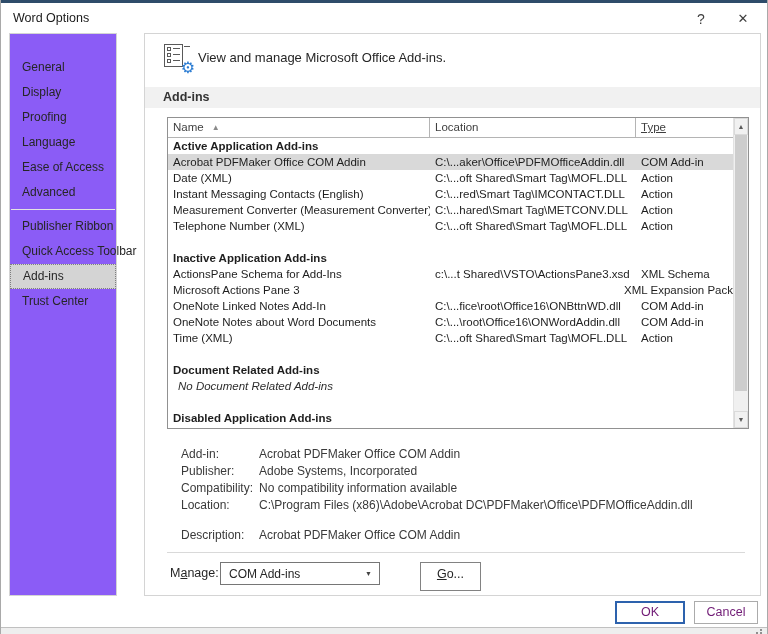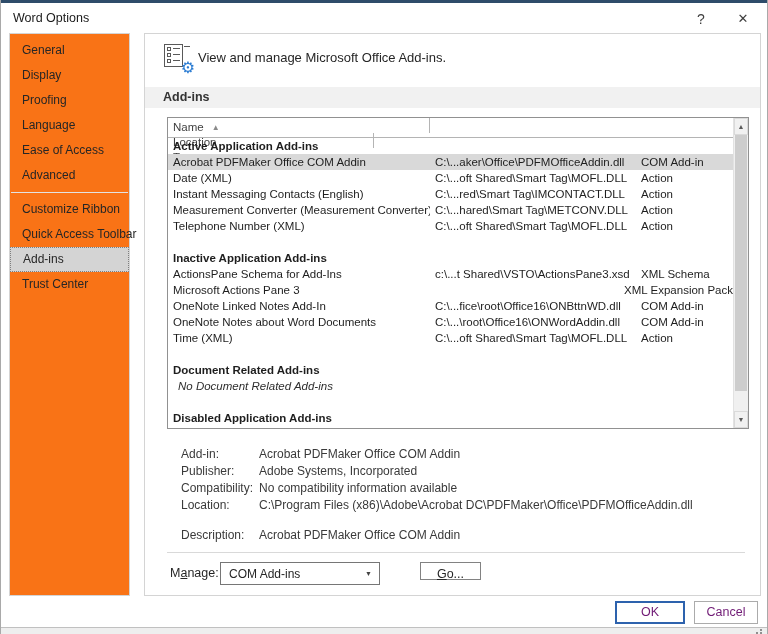--- a/index.html
+++ b/index.html
@@ -9,41 +9,41 @@
     box-sizing:border-box;
     border-left:1px solid #a9a9a9;border-right:1px solid #a9a9a9;
   }
   .top-accent{position:absolute;top:0;left:0;right:0;height:3px;background:#2e4c6a;}
   .titlebar{position:absolute;top:3px;left:0;right:0;height:30px;background:#fff;}
   .title{position:absolute;left:12px;top:8px;font-size:12.5px;color:#1a1a1a;}
   .tb-btn{position:absolute;top:5px;width:24px;height:22px;text-align:center;line-height:22px;font-size:14px;color:#404040;cursor:default;}
   .help-btn{right:54px;}
   .close-btn{right:12px;font-size:13px;}
 
-  .sidebar{position:absolute;left:8px;top:33px;width:121px;height:563px;border:1px solid #d4d4d4;background:#f97316;box-sizing:border-box;padding-top:4px;font-size:12px;color:#262626;}
+  .sidebar{position:absolute;left:8px;top:33px;width:108px;height:563px;border:1px solid #d4d4d4;background:#8b5cf6;box-sizing:border-box;padding-top:21px;font-size:12px;color:#262626;}
   .sb-item{height:25px;line-height:25px;padding-left:12px;white-space:nowrap;box-sizing:border-box;}
   .sb-item.sel{background:#d4d4d4;border:1px dotted #7f7f7f;line-height:23px;}
   .sb-sep{border-top:1px solid #e3e3e3;margin:4px 1px;}
 
   .main{position:absolute;left:143px;top:33px;width:617px;height:563px;border:1px solid #d4d4d4;background:#fff;box-sizing:border-box;}
 
   .addins-icon{position:absolute;left:19px;top:10px;width:26px;height:26px;}
   .list-box{position:absolute;left:0;top:0;width:19px;height:23px;border:1px solid #595959;background:#fff;box-sizing:border-box;}
   .li-sq{position:absolute;left:2px;width:4px;height:4px;border:1px solid #595959;box-sizing:border-box;}
   .li-ln{position:absolute;left:8px;width:7px;height:1px;background:#595959;}
   .li-dash{position:absolute;left:20px;top:2px;width:6px;height:1px;background:#595959;}
   .gear-glyph{position:absolute;right:-5px;bottom:-6px;font-size:16px;line-height:1;color:#2b7cd3;}
   .intro-text{position:absolute;left:53px;top:16px;font-size:13px;color:#262626;white-space:nowrap;}
 
   .section-bar{position:absolute;left:0;right:0;top:53px;height:21px;background:#f1f1f1;}
   .section-title{padding-left:18px;line-height:21px;font-weight:bold;font-size:12.5px;color:#333;}
 
   .addins-table{position:absolute;left:22px;top:83px;width:582px;height:312px;border:1px solid #919191;box-sizing:border-box;font-size:11.5px;color:#1e1e1e;background:#fff;}
   .table-content{position:absolute;left:0;top:0;right:15px;bottom:0;overflow:hidden;}
-  .thead{display:flex;height:20px;box-sizing:border-box;border-bottom:1px solid #b4b4b4;background:#fff;flex-direction:column;}
+  .thead{display:flex;height:20px;box-sizing:border-box;border-bottom:1px solid #b4b4b4;background:#fff;}
   .th{box-sizing:border-box;border-right:1px solid #b4b4b4;padding:3px 0 0 5px;color:#3f3f3f;white-space:nowrap;}
   .th.c0{width:262px;} .th.c1{width:206px;} .th.c2{flex:1;border-right:none;text-decoration:underline;}
   .sort-glyph{font-size:8px;color:#8a8a8a;margin-left:8px;vertical-align:1px;}
   .tbody{position:relative;height:290px;overflow:hidden;}
   .trow{display:flex;height:16px;line-height:16px;white-space:nowrap;}
   .trow.sel{background:#d9d9d9;}
   .cell{box-sizing:border-box;padding-left:5px;overflow:hidden;}
   .cell.c0{width:262px;} .cell.c1{width:206px;} .cell.c2{flex:1;overflow:visible;}
   .trow.group .cell{font-weight:bold;width:100%;}
   .trow.note .cell{font-style:italic;padding-left:10px;width:100%;color:#2e2e2e;}
@@ -56,21 +56,21 @@
   .details{position:absolute;left:36px;top:412px;font-size:12px;color:#3a3a3a;}
   .drow{display:flex;height:17px;line-height:17px;white-space:nowrap;}
   .dlabel{width:78px;}
   .drow.desc{margin-top:13px;}
 
   .manage-sep{position:absolute;left:22px;right:15px;top:518px;border-top:1px solid #d9d9d9;}
   .manage-row{position:absolute;left:25px;top:527px;height:26px;right:10px;font-size:12.5px;color:#262626;}
   .manage-label{position:absolute;left:0;top:5px;}
   .dropdown{position:absolute;left:50px;top:1px;width:160px;height:23px;box-sizing:border-box;border:1px solid #767676;background:#fff;font-size:12px;padding:4px 20px 0 8px;white-space:nowrap;}
   .dd-arrow{position:absolute;right:7px;top:7px;font-size:7px;color:#444;}
-  .go-btn{position:absolute;left:250px;top:1px;width:61px;height:18px;box-sizing:border-box;border:1px solid #828282;background:#fff;text-align:center;padding-top:4px;font-size:12.5px;}
+  .go-btn{position:absolute;left:250px;top:1px;width:61px;height:29px;box-sizing:border-box;border:1px solid #828282;background:#fff;text-align:center;padding-top:4px;font-size:12.5px;}
 
   .btn{position:absolute;top:601px;height:23px;box-sizing:border-box;text-align:center;font-size:12.5px;color:#701a75;background:#fff;}
   .ok-btn{left:614px;width:70px;border:2px solid #2d62ad;line-height:18px;}
   .cancel-btn{left:693px;width:64px;border:1px solid #ababab;line-height:20px;}
 
   .bottom-line{position:absolute;left:0;right:0;top:627px;border-top:1px solid #c0c0c0;}
   .bottom-strip{position:absolute;left:0;right:0;top:628px;height:6px;background:#eeeeee;}
   .grip{position:absolute;right:5px;top:629px;width:2px;height:2px;background:#8f8f8f;box-shadow:-4px 3px 0 #8f8f8f,0 3px 0 #8f8f8f;}
   u{text-decoration:underline;}
 </style>
@@ -87,21 +87,21 @@
   </div>
 
   <div class="sidebar">
       <div class="sb-item">General</div>
       <div class="sb-item">Display</div>
       <div class="sb-item">Proofing</div>
       <div class="sb-item">Language</div>
       <div class="sb-item">Ease of Access</div>
       <div class="sb-item">Advanced</div>
       <div class="sb-sep"></div>
-      <div class="sb-item">Customize Ribbon</div>
+      <div class="sb-item">Publisher Ribbon</div>
       <div class="sb-item">Quick Access Toolbar</div>
       <div class="sb-item sel">Add-ins</div>
       <div class="sb-item">Trust Center</div>
     </div>
 
   <div class="main">
     <div class="addins-icon">
       <div class="list-box">
         <div class="li-sq" style="top:2px"></div>
           <div class="li-ln" style="top:3px"></div>

